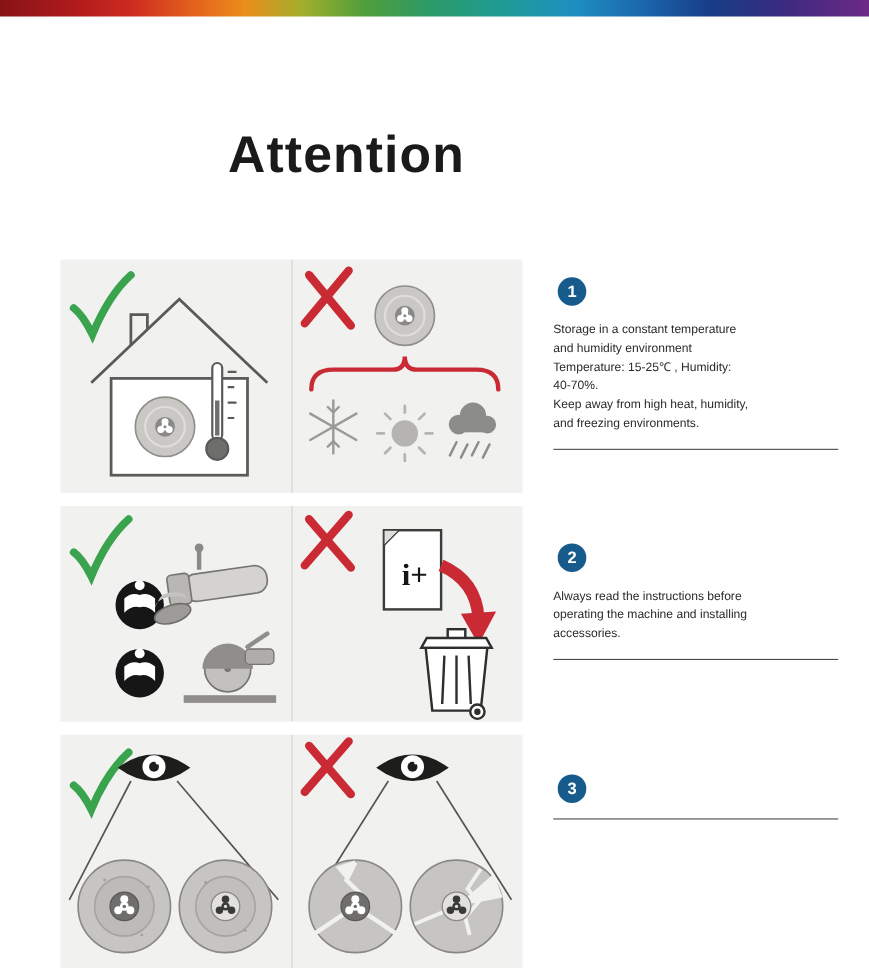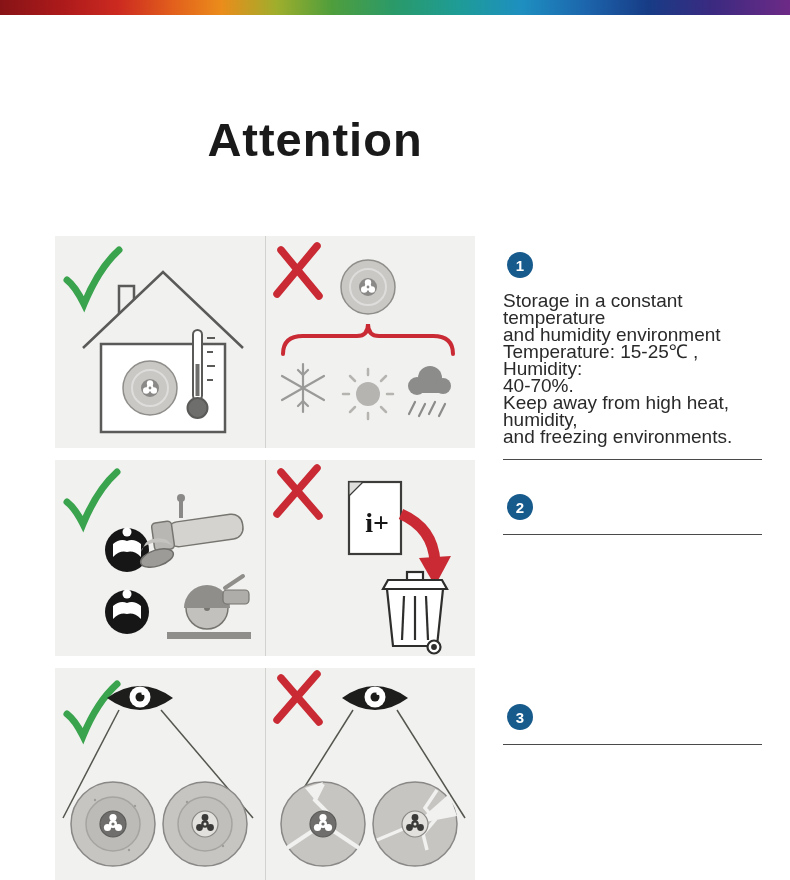--- a/index.html
+++ b/index.html
@@ -29,21 +29,21 @@
   }
   .half { width: 210px; height: 100%; position: relative; }
   .divider { position: absolute; left: 210px; top: 0; width: 1px; height: 100%; background: #d2d2cf; }
   .text-col { position: absolute; left: 503px; width: 259px; height: 100%; }
   .badge {
     width: 26px; height: 26px; border-radius: 50%; background: #175a8c;
     color: #ffffff; font-size: 15px; font-weight: bold;
     display: flex; align-items: center; justify-content: center; margin-left: 4px;
   }
   .desc {
-    margin-top: 14px; width: 254px; font-size: 19px; line-height: 17px;
+    margin-top: 14px; width: 254px; font-size: 11px; line-height: 17px;
     color: #2a2a2a; white-space: pre-line;
   }
   .rule { border: none; border-top: 1px solid #4a4a48; width: 259px; margin-top: 14px; }
   .mt16 { margin-top: 16px; } .mt34 { margin-top: 34px; } .mt36 { margin-top: 36px; }
   svg { display: block; }
 </style>
 </head>
 <body>
 
 <div class="top-bar"></div>
@@ -204,20 +204,23 @@
           <line x1="150" y1="136" x2="150" y2="180"></line>
           <line x1="161" y1="136" x2="163" y2="180"></line>
           <circle cx="169" cy="187" r="6.5"></circle>
           <circle cx="169" cy="187" r="1.8" fill="#2e2e2c"></circle>
         </g>
       </svg>
     </div>
   </div>
   <div class="text-col">
     <div class="badge mt34">2</div>
+    <p class="desc">Always read the instructions before
+operating the machine and installing
+accessories.</p>
     <hr class="rule">
   </div>
 </div>
 
 <div class="row row3">
   <div class="panel">
     <div class="half">
       <svg viewBox="0 0 210 212" width="210" height="212">
         <path d="M12 46 Q20 52 28 68 Q42 34 62 16" stroke="#3aa34d" stroke-width="7" fill="none" stroke-linecap="round"></path>
         <g>

